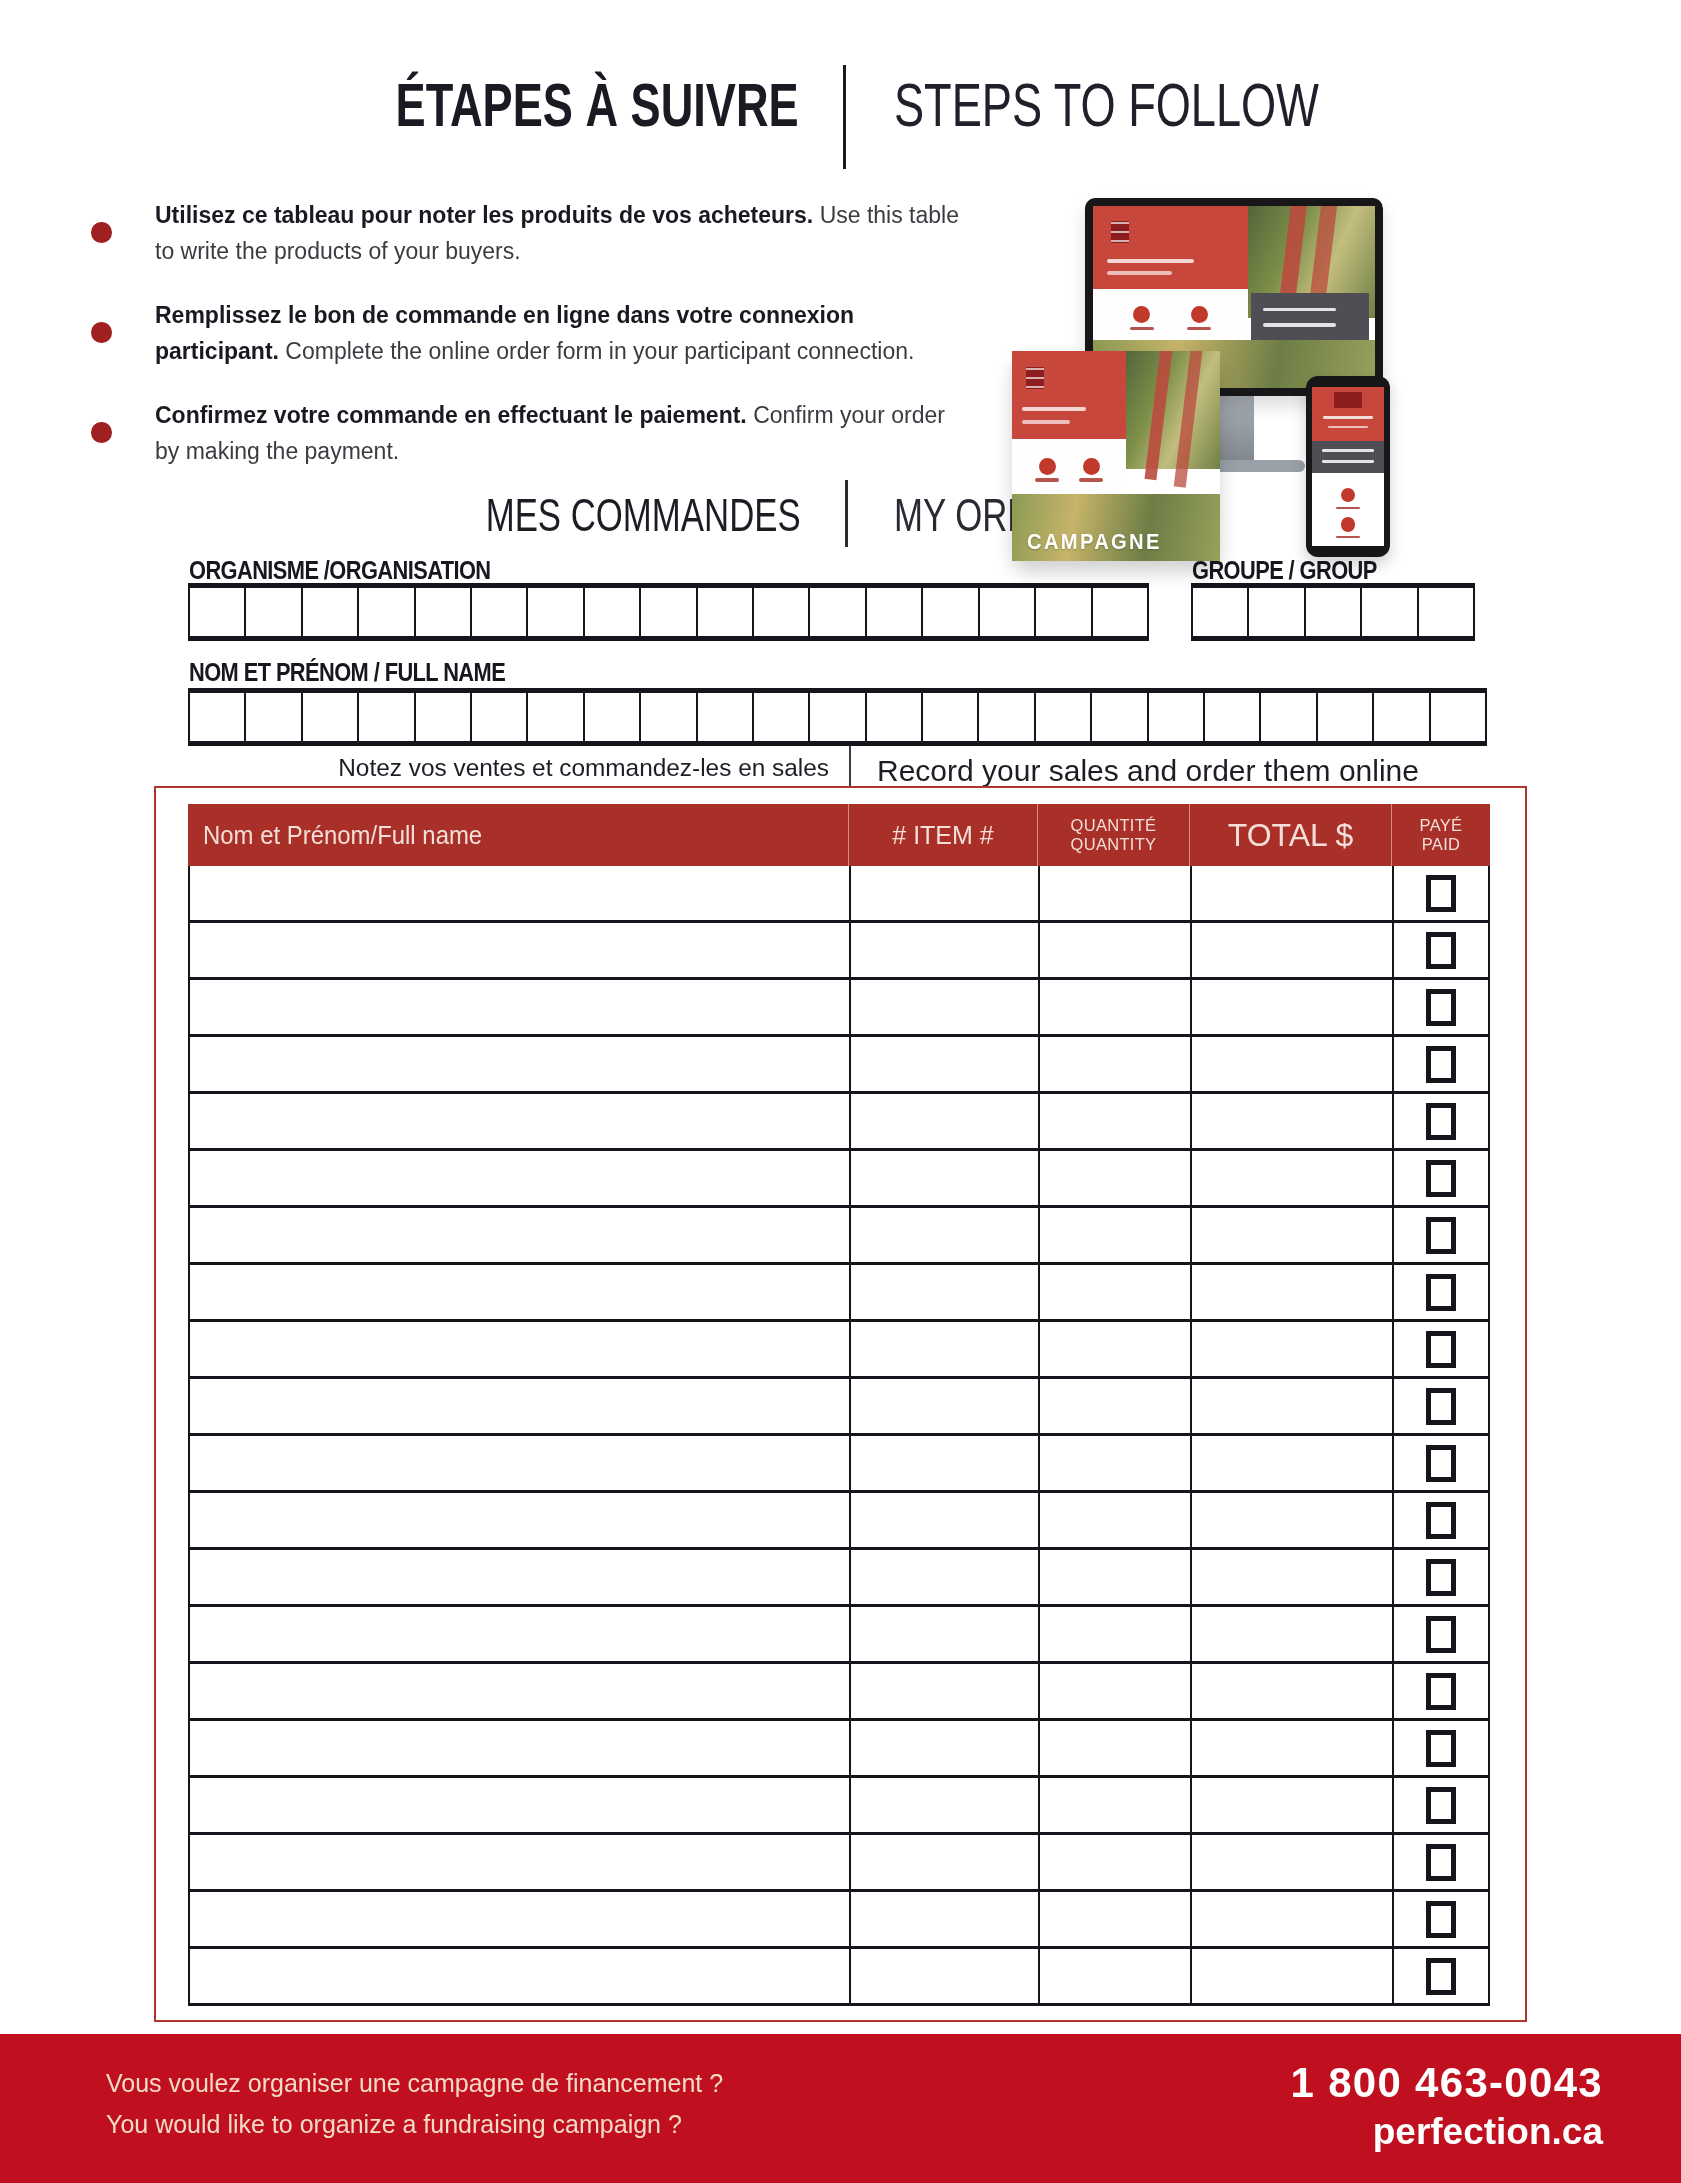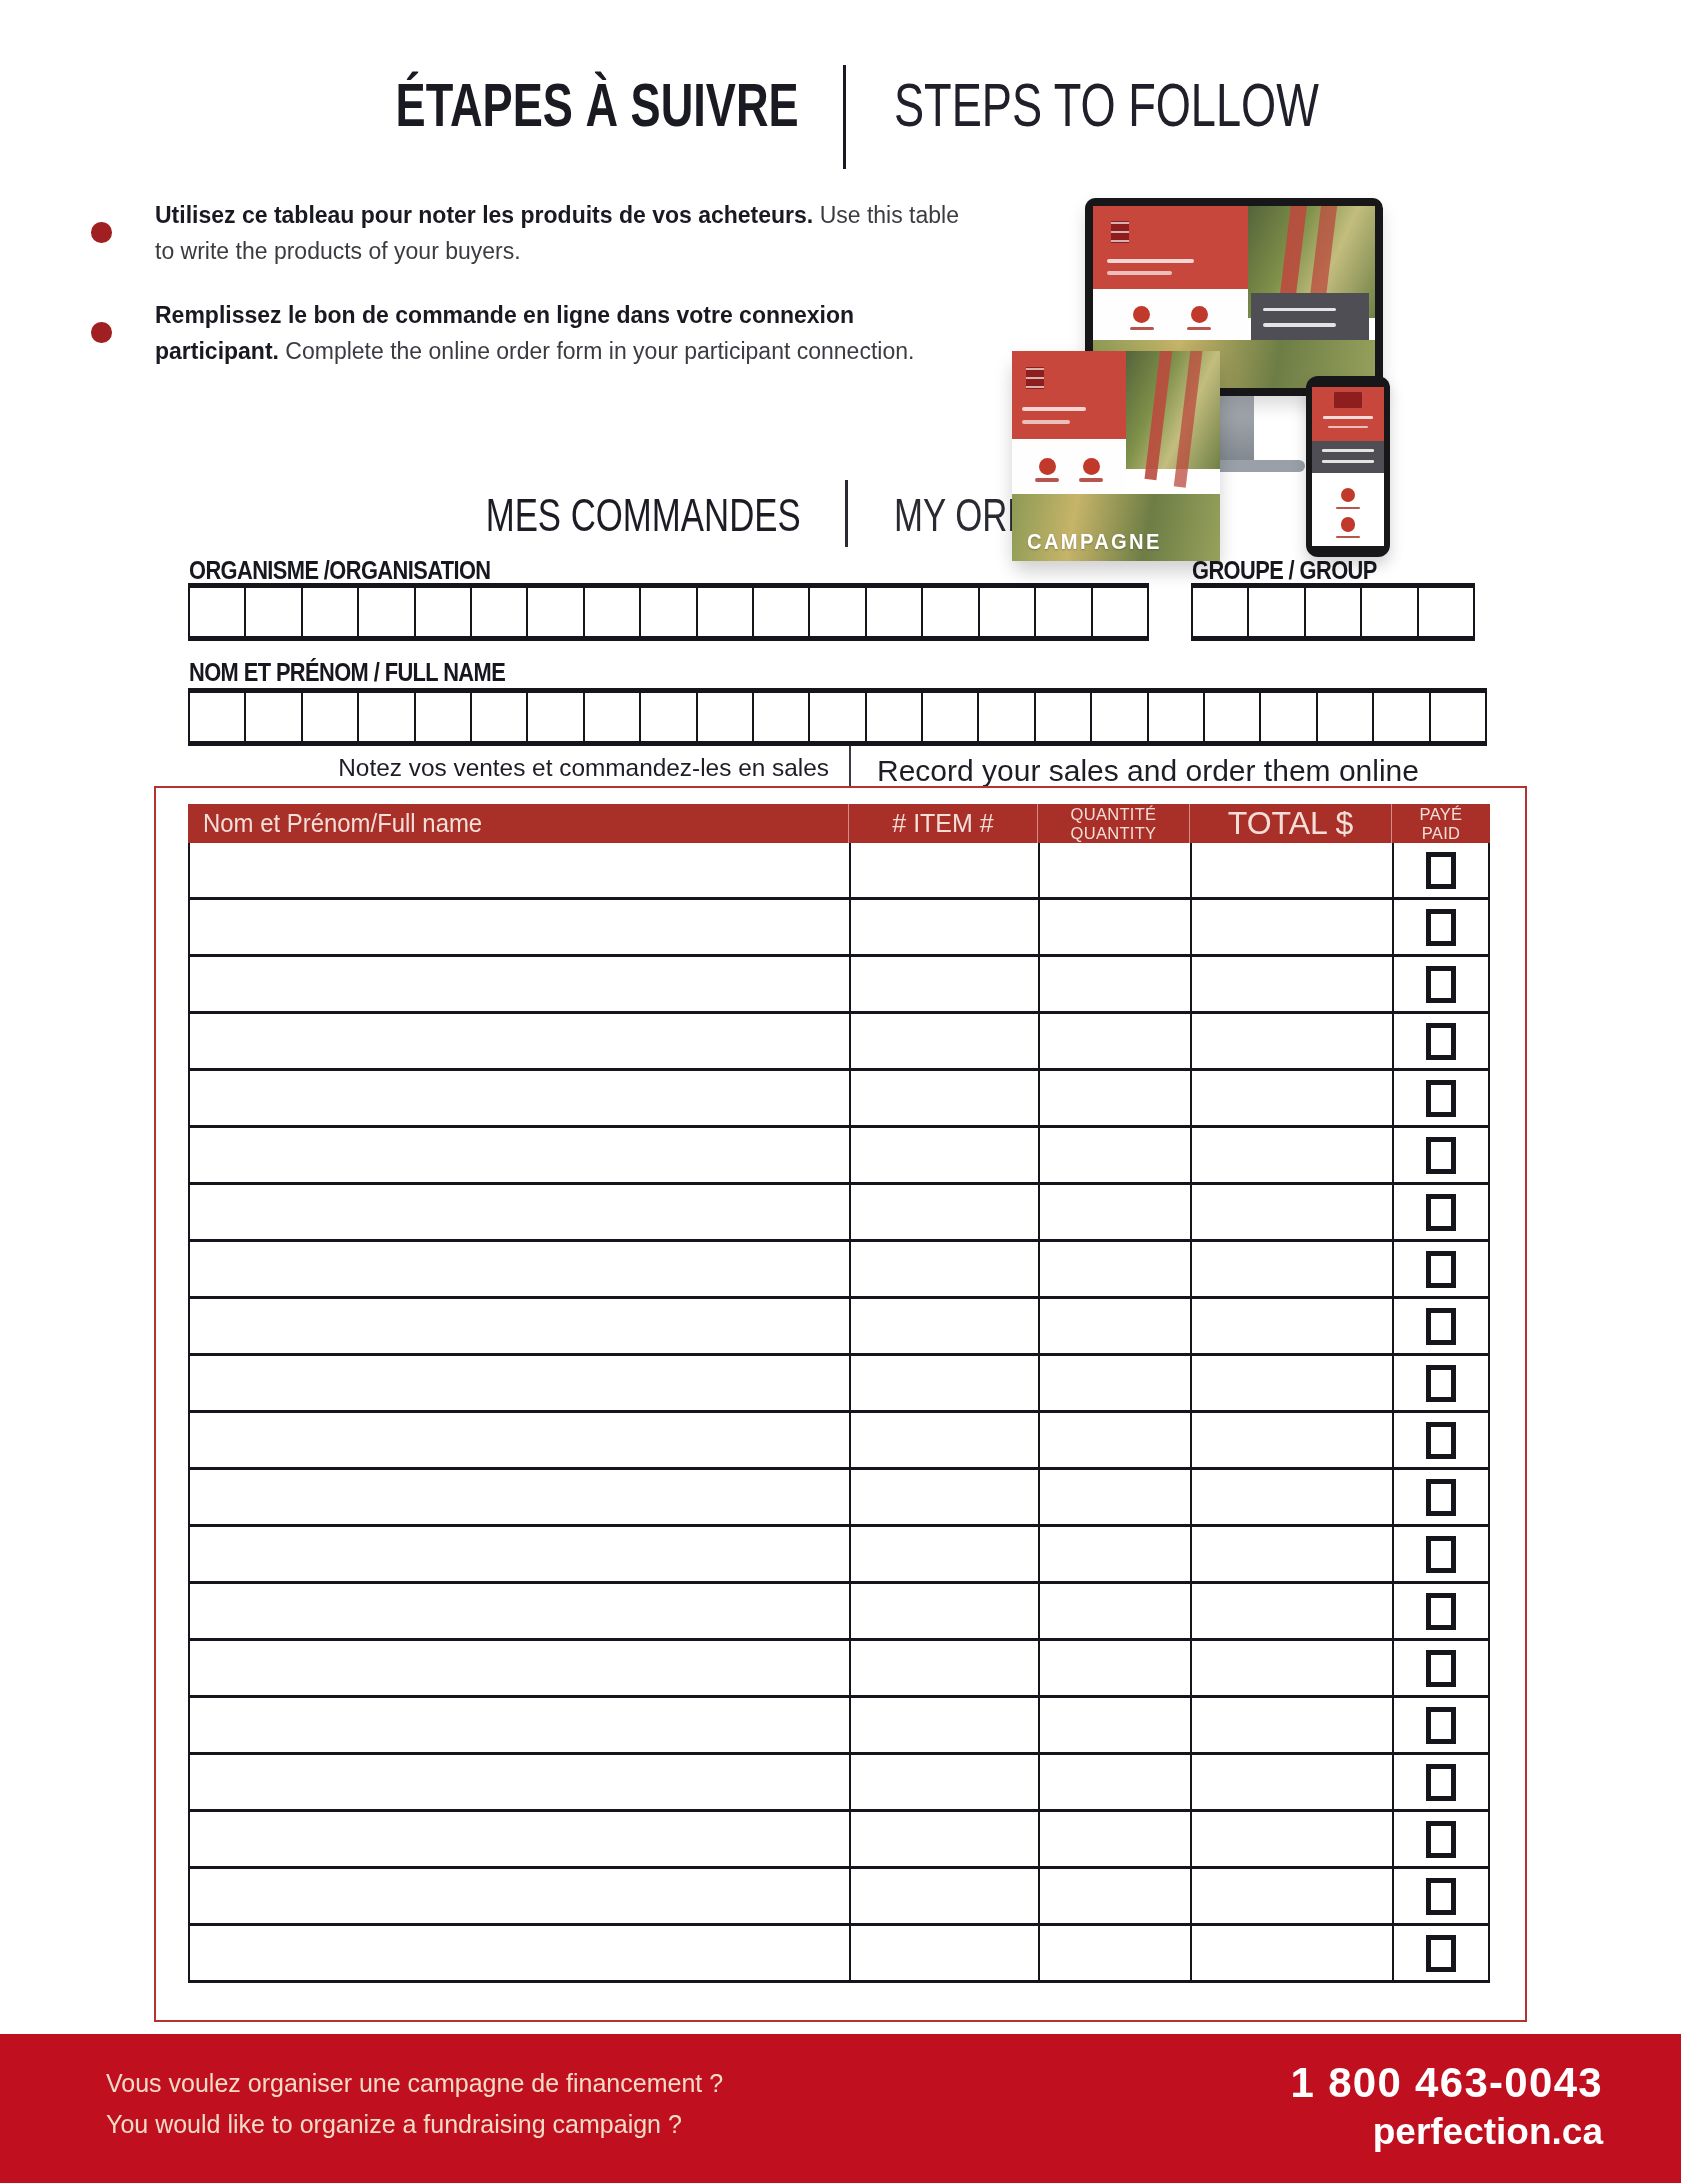--- a/index.html
+++ b/index.html
@@ -125,21 +125,21 @@
   
   .sub-fr{position:absolute;right:852px;top:754px;font-size:24.4px;color:#1d1d25;white-space:nowrap;}
   .sub-divider{position:absolute;left:849px;top:746px;width:2px;height:40px;background:#3a3a42;}
   .sub-en{position:absolute;left:877px;top:754px;font-size:30px;color:#1d1d25;white-space:nowrap;}
   
   .table-frame{
     position:absolute;left:154px;top:786px;width:1373px;height:1236px;
     border:2.6px solid var(--frame-red);background:#fff;
   }
   .otable{position:absolute;left:32px;top:16px;width:1302px;}
-  .thead{display:flex;height:39px;background:var(--header-red);color:#f4ded8;align-items:stretch;}
+  .thead{display:flex;height:62px;background:var(--header-red);color:#f4ded8;align-items:stretch;}
   .th{display:flex;align-items:center;justify-content:center;border-right:1.3px solid rgba(255,255,255,.45);}
   .th:last-child{border-right:none;}
   .th-name{justify-content:flex-start;padding-left:14.5px;font-size:26px;font-weight:400;}
   .th-name .stretch{transform:scaleX(.92);transform-origin:0 50%;white-space:nowrap;}
   .th-item{font-size:25px;font-weight:400;}
   .th-small{flex-direction:column;font-size:16.5px;line-height:19px;font-weight:400;letter-spacing:0.3px;}
   .th-total{font-size:32px;font-weight:400;}
   .c-name{width:661px;}
   .c-item{width:189px;}
   .c-qty{width:152px;}
@@ -169,20 +169,25 @@
   <div class="step">
     <span class="dot"></span>
     <p><b>Utilisez ce tableau pour noter les produits de vos acheteurs.</b>
       <span class="en">Use this table to write the products of your buyers.</span></p>
   </div>
   <div class="step">
     <span class="dot"></span>
     <p><b>Remplissez le bon de commande en ligne dans votre connexion participant.</b>
       <span class="en">Complete the online order form in your participant connection.</span></p>
   </div>
+  <div class="step">
+    <span class="dot"></span>
+    <p><b>Confirmez votre commande en effectuant le paiement.</b>
+      <span class="en">Confirm your order by making the payment.</span></p>
+  </div>
 </div>
 
 <div class="devices">
   <div class="m-neck"></div>
   <div class="m-base"></div>
   <div class="monitor">
     <div class="screen">
       <div class="scr-red">
         <span class="scr-logo"></span>
         <span class="scr-t1"></span>

